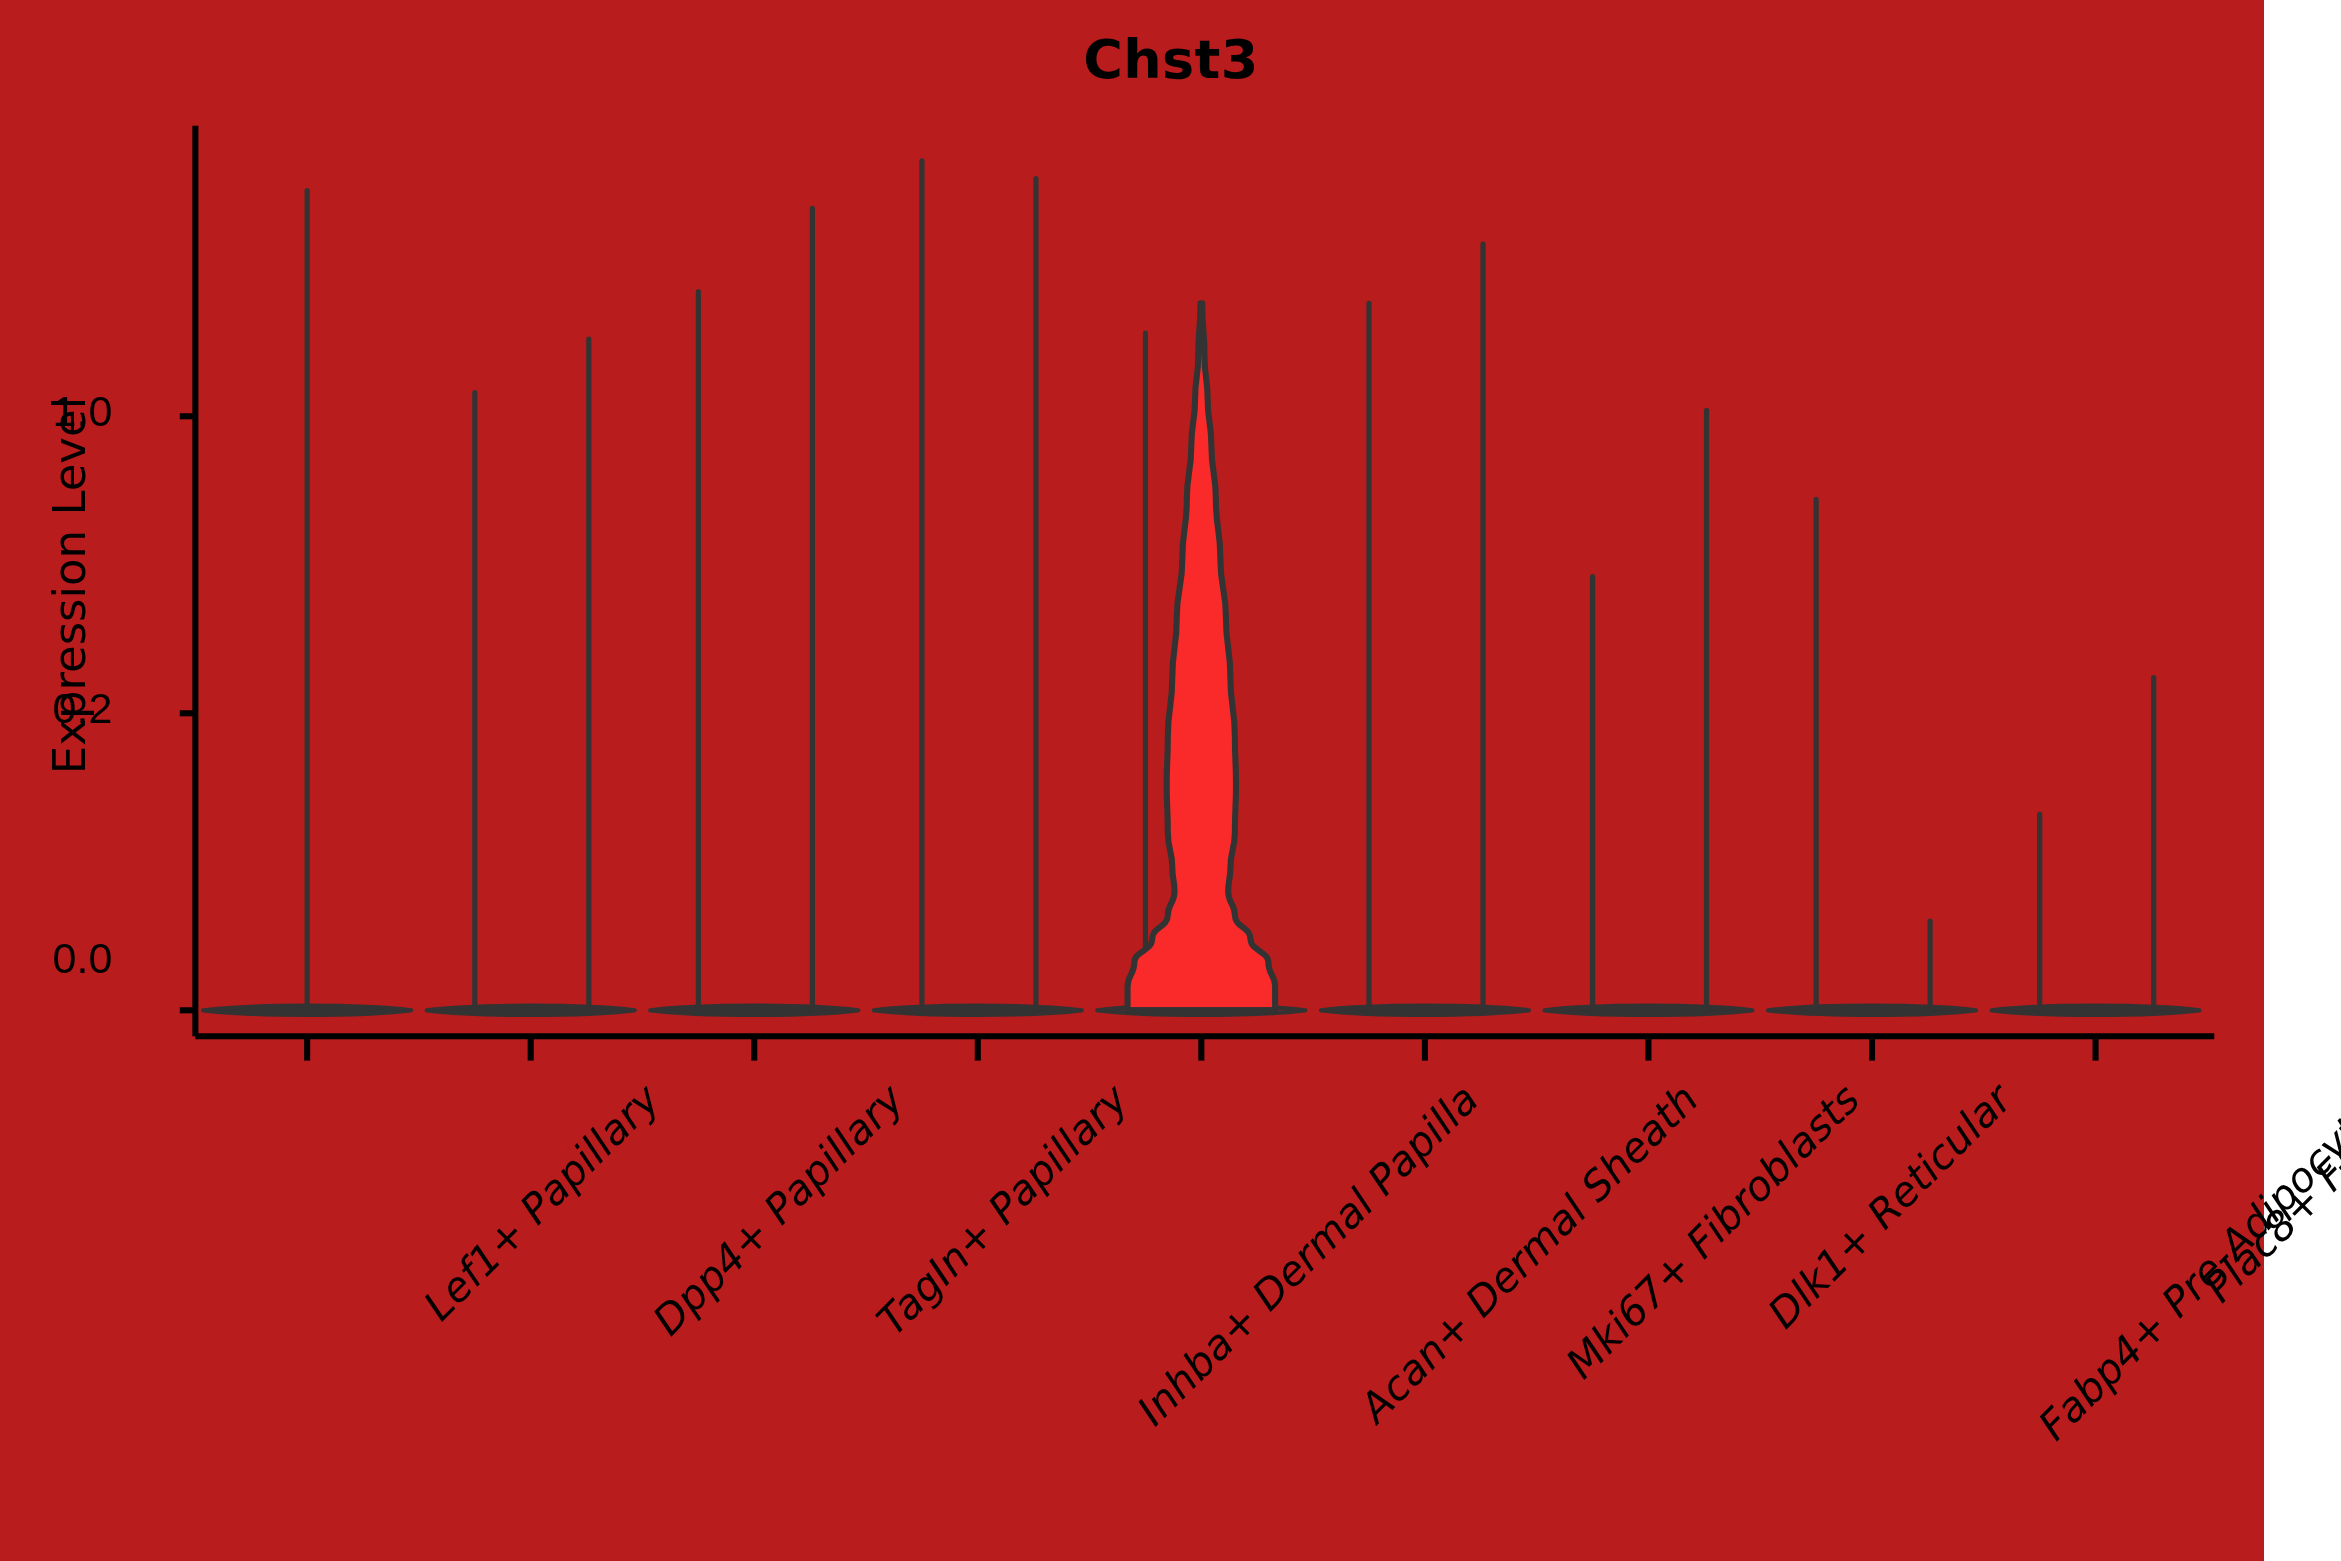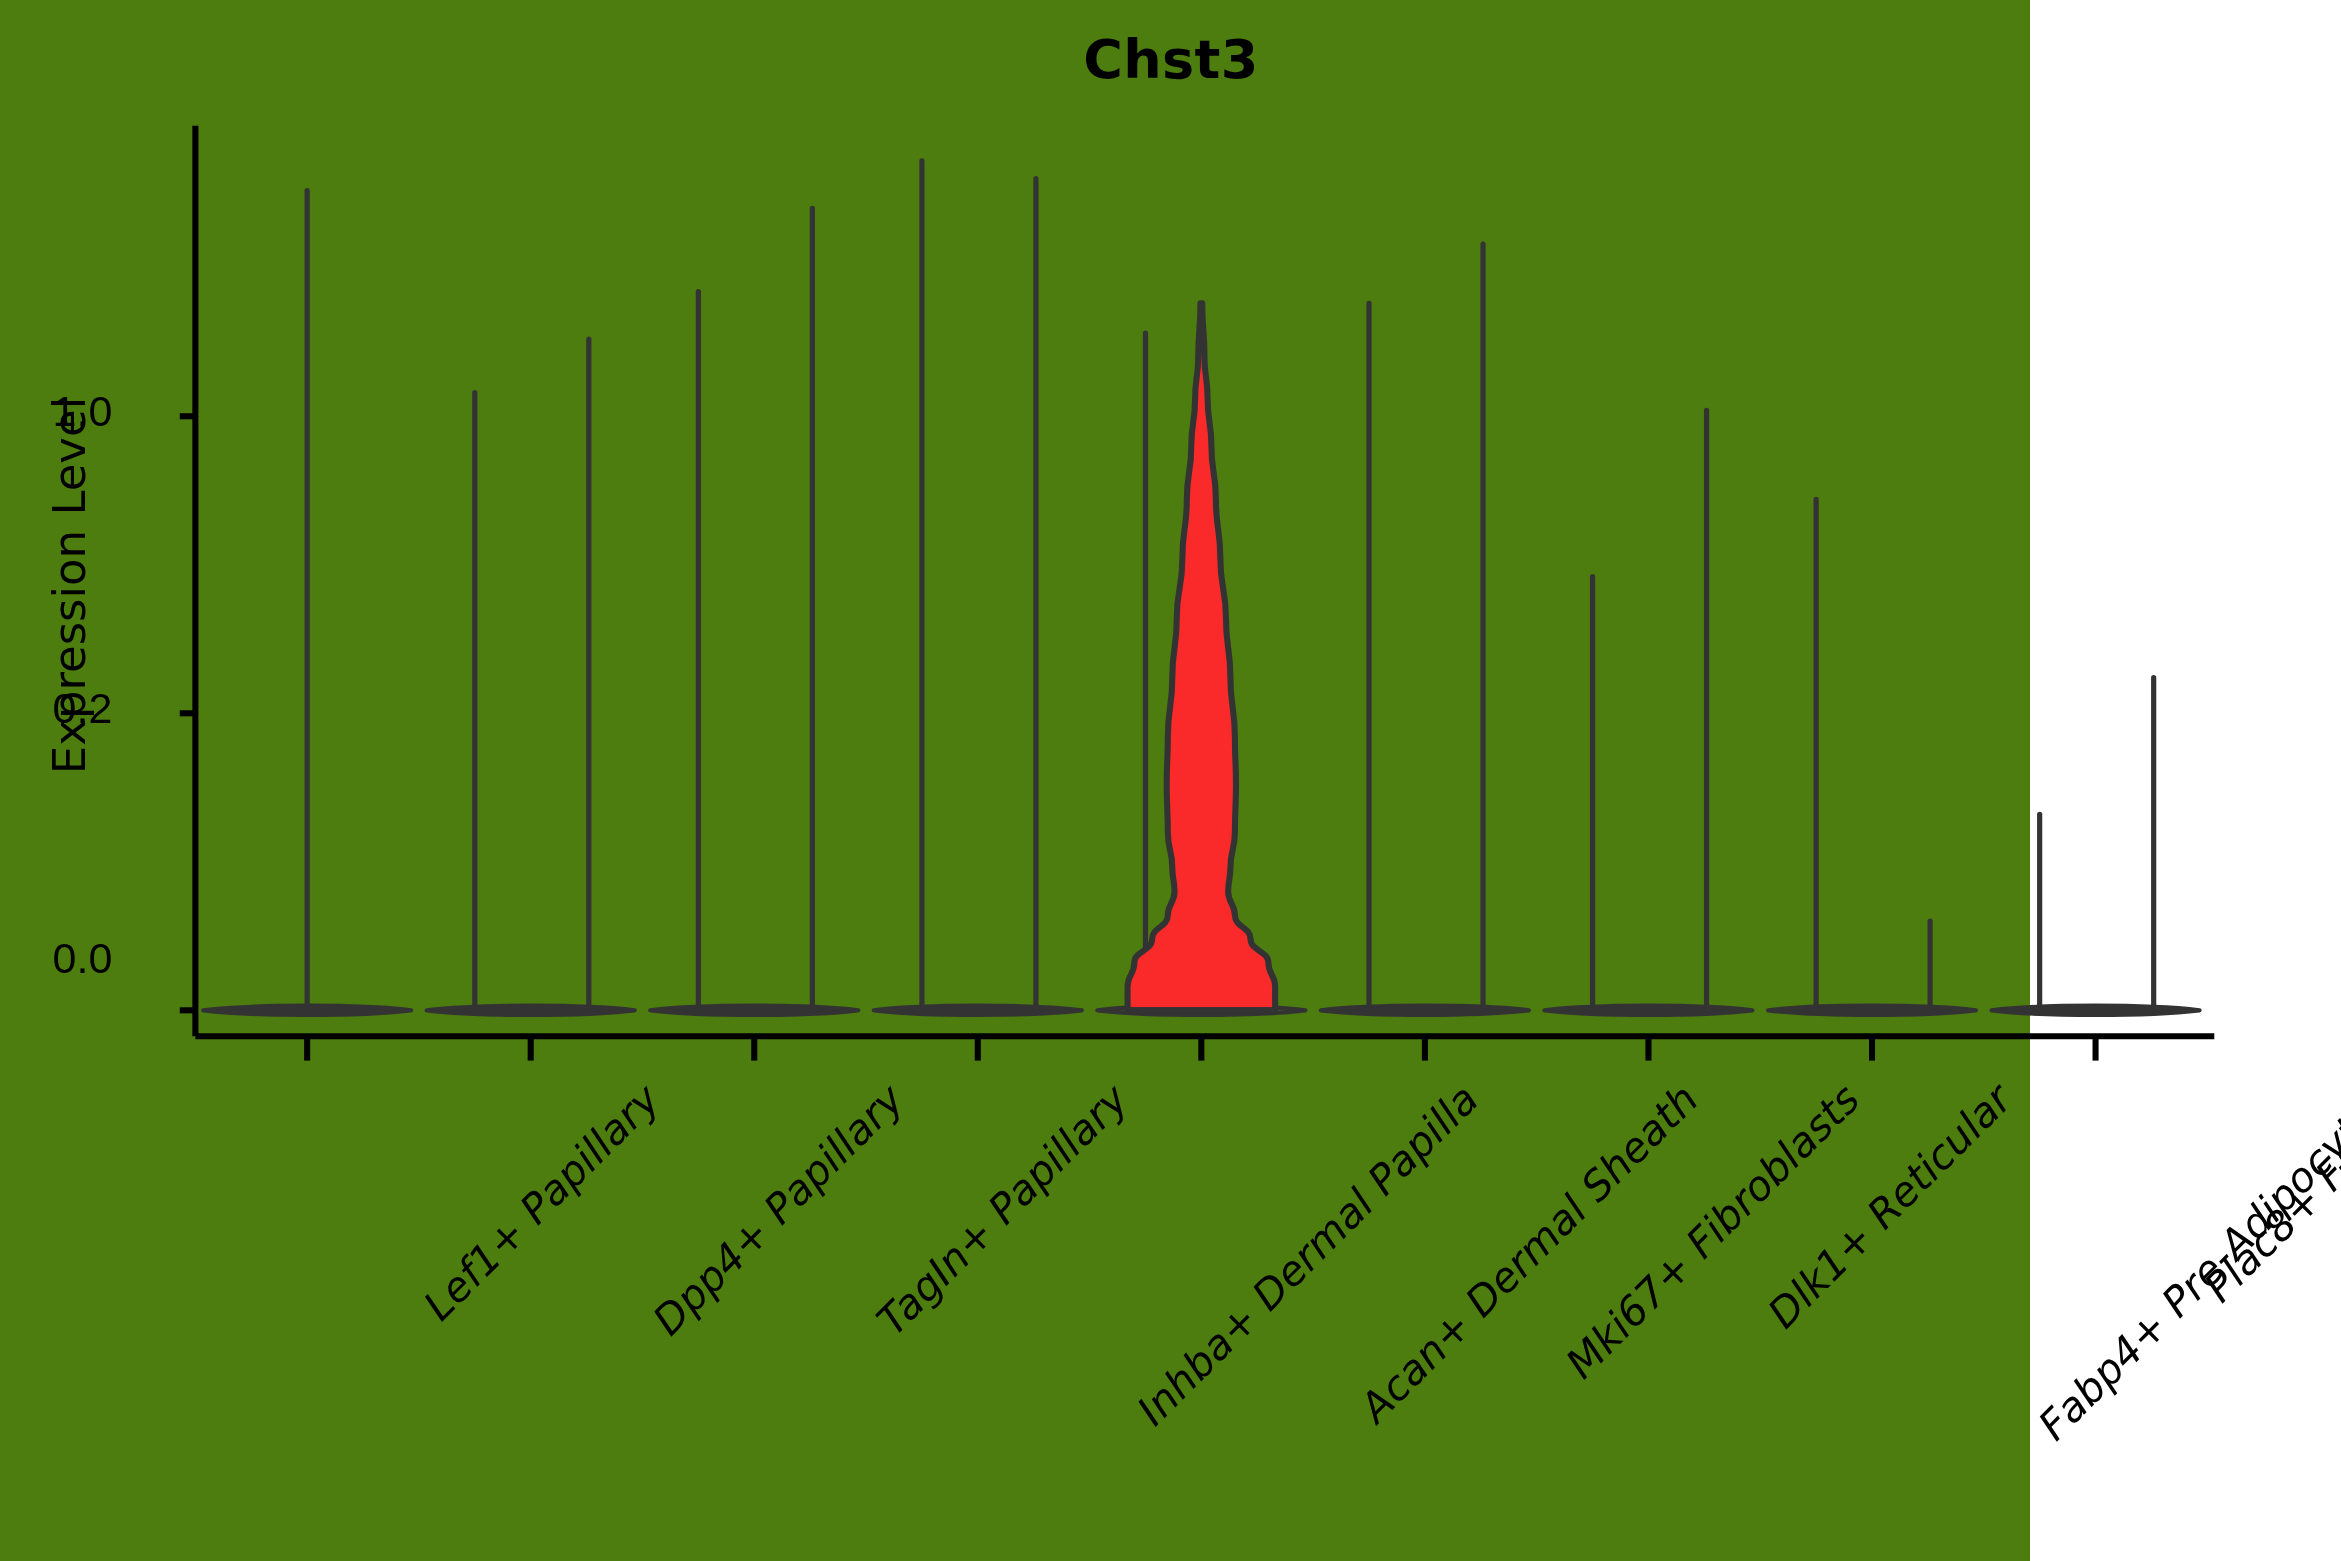--- a/index.html
+++ b/index.html
@@ -8,23 +8,23 @@
     background: #ffffff;
   }
   body {
     width: 2342px;
     height: 1561px;
     font-family: "DejaVu Sans", sans-serif;
     overflow: hidden;
   }
   #figure {
     position: relative;
-    width: 2030px;
+    width: 2264px;
     height: 1561px;
-    background: #4d7c0f;
+    background: #b91c1c;
   }
   #chart-title {
     position: absolute;
     left: 0;
     top: 28px;
     width: 2342px;
     text-align: center;
     font-size: 54px;
     font-weight: bold;
     color: #000000;

